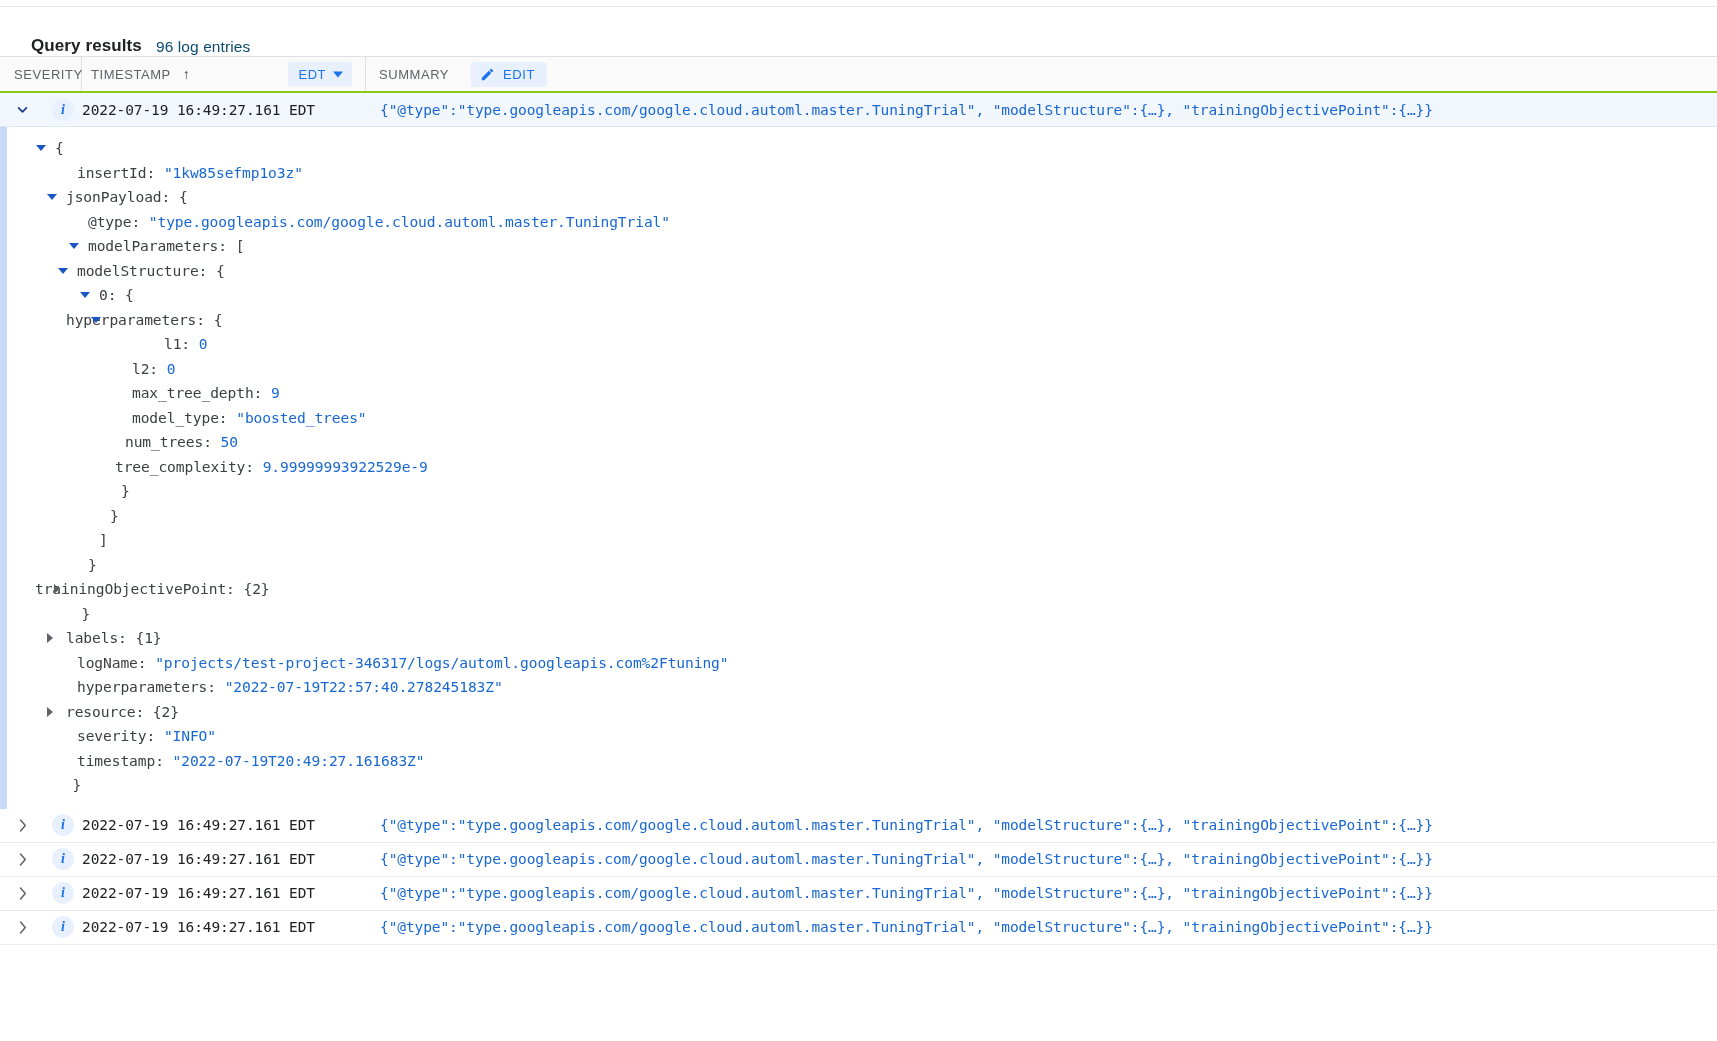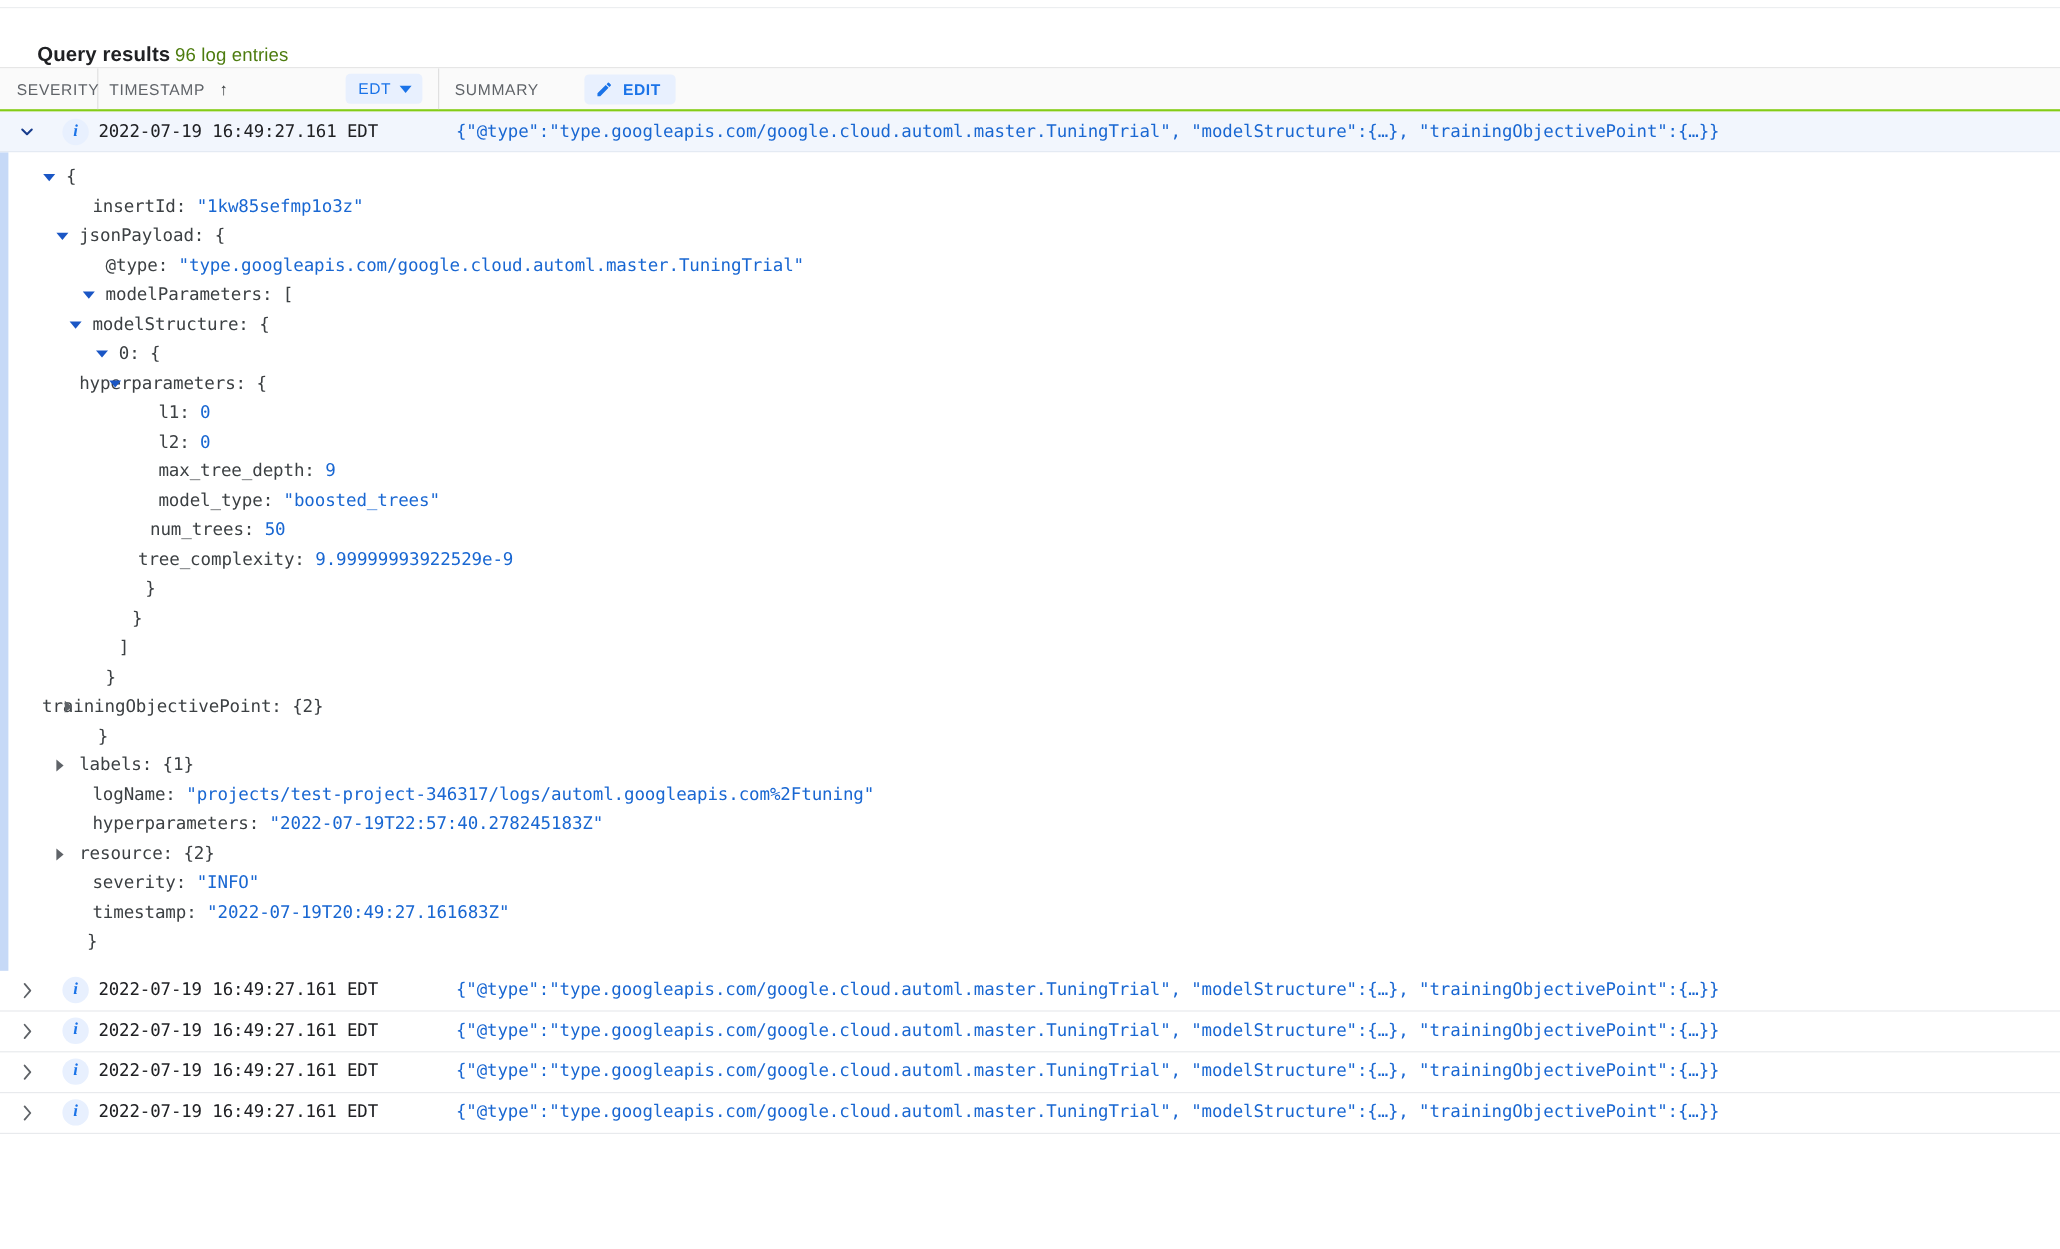--- a/index.html
+++ b/index.html
@@ -32,22 +32,22 @@
     border-bottom: 1px solid #e0e0e0;
   }
   .results-title {
     font-size: 17px;
     font-weight: bold;
     color: #202124;
     letter-spacing: 0.1px;
   }
   .results-count {
     font-size: 15.5px;
-    color: #4d7c0f;
-    margin-left: 4px;
+    color: #0c4a6e;
+    margin-left: 14px;
     letter-spacing: 0.1px;
   }
 
   
   .col-header {
     height: 36px;
     display: flex;
     align-items: stretch;
     background: #fafafa;
     border-bottom: 2px solid #84cc16;
@@ -105,28 +105,28 @@
     flex: 1;
     display: flex;
     align-items: center;
     padding-left: 13px;
     box-sizing: border-box;
   }
   .edit-chip {
     background: #e8f0fe;
     color: #1a73e8;
     font-size: 13px;
-    font-weight: bold;
+    font-weight: normal;
     letter-spacing: 0.55px;
     border-radius: 4px;
     padding: 5px 12px 5px 9px;
     display: flex;
     align-items: center;
     gap: 8px;
-    margin-left: 38px;
+    margin-left: 22px;
     cursor: pointer;
   }
   .pencil-icon { display: block; }
 
   
   .log-row {
     display: flex;
     align-items: center;
     height: 34px;
     font-family: "DejaVu Sans Mono", "Liberation Mono", monospace;
@@ -270,21 +270,21 @@
 <div class="detail">
   <div id="json-tree">
       <div class="jline" style="padding-left: 48px;"><span class="tri open" style="left: 29px;"></span><span class="punc">{</span></div>
       <div class="jline" style="padding-left: 70px;"><span class="key">insertId: </span><span class="val-str">"1kw85sefmp1o3z"</span></div>
       <div class="jline" style="padding-left: 59px;"><span class="tri open" style="left: 40px;"></span><span class="punc">jsonPayload: {</span></div>
       <div class="jline" style="padding-left: 81px;"><span class="key">@type: </span><span class="val-str">"type.googleapis.com/google.cloud.automl.master.TuningTrial"</span></div>
       <div class="jline" style="padding-left: 81px;"><span class="tri open" style="left: 62px;"></span><span class="punc">modelParameters: [</span></div>
       <div class="jline" style="padding-left: 70px;"><span class="tri open" style="left: 51px;"></span><span class="punc">modelStructure: {</span></div>
       <div class="jline" style="padding-left: 92px;"><span class="tri open" style="left: 73px;"></span><span class="punc">0: {</span></div>
       <div class="jline" style="padding-left: 59px;"><span class="tri open" style="left: 84px;"></span><span class="punc">hyperparameters: {</span></div>
-      <div class="jline" style="padding-left: 125px;"><span class="key">l1: </span><span class="val-num">0</span></div>
+      <div class="jline" style="padding-left: 125px; margin-left: 32px;"><span class="key">l1: </span><span class="val-num">0</span></div>
       <div class="jline" style="padding-left: 125px;"><span class="key">l2: </span><span class="val-num">0</span></div>
       <div class="jline" style="padding-left: 125px;"><span class="key">max_tree_depth: </span><span class="val-num">9</span></div>
       <div class="jline" style="padding-left: 125px;"><span class="key">model_type: </span><span class="val-str">"boosted_trees"</span></div>
       <div class="jline" style="padding-left: 118px;"><span class="key">num_trees: </span><span class="val-num">50</span></div>
       <div class="jline" style="padding-left: 108px;"><span class="key">tree_complexity: </span><span class="val-num">9.99999993922529e-9</span></div>
       <div class="jline" style="padding-left: 114px;"><span class="punc">}</span></div>
       <div class="jline" style="padding-left: 103px;"><span class="punc">}</span></div>
       <div class="jline" style="padding-left: 92px;"><span class="punc">]</span></div>
       <div class="jline" style="padding-left: 81px;"><span class="punc">}</span></div>
       <div class="jline" style="padding-left: 28px;"><span class="tri closed" style="left: 46.6px;"></span><span class="punc">trainingObjectivePoint: {2}</span></div>

